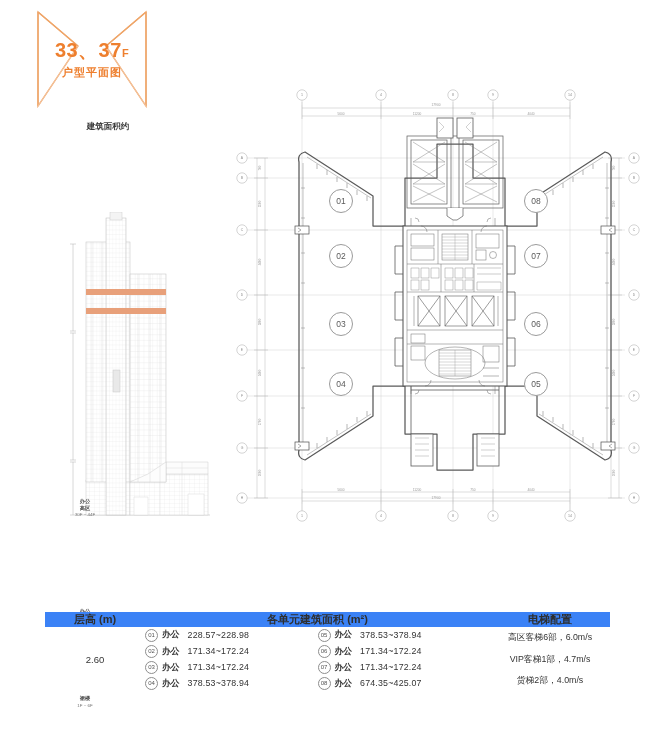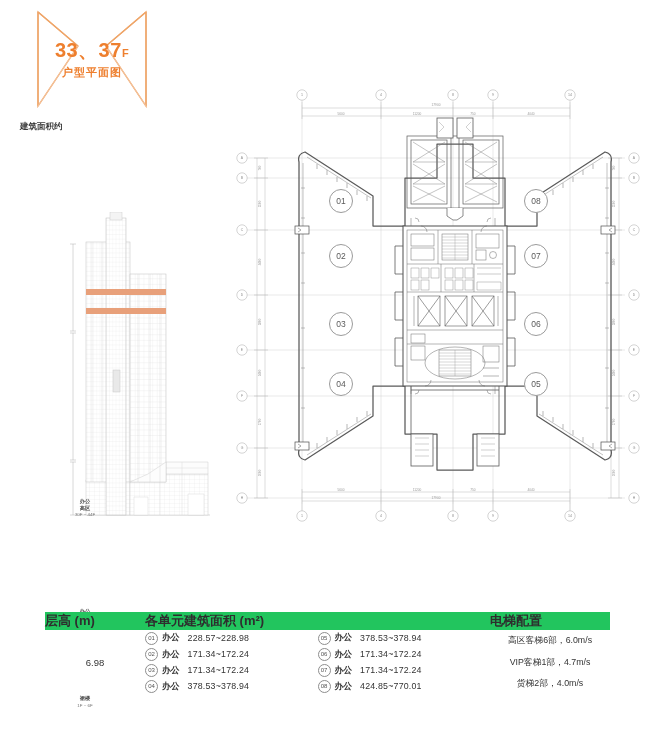--- a/index.html
+++ b/index.html
@@ -25,21 +25,21 @@
     font-size:20px;font-weight:bold;color:#EE7F2E;letter-spacing:.5px;
     white-space:nowrap;
   }
   .badge-floors .suffix{font-size:11px;font-weight:bold;}
   .badge-sub{
     margin-top:7px;font-size:11px;font-weight:bold;color:#EE7F2E;
     letter-spacing:1px;
     font-family:Liberation Serif, serif;
   }
   #area-caption{
-    position:absolute;left:20px;top:120px;width:176px;
+    position:absolute;left:20px;top:120px;width:176px;text-align:center;
     line-height:1.5;
   }
   .area-label{font-size:8.5px;color:#3b3b3b;font-weight:bold;}
   .area-value{font-size:9.5px;color:#1f1f1f;font-weight:bold;}
 
   
   #elevation{
     position:absolute;left:30px;top:212px;width:180px;height:312px;
   }
   #elev-svg{position:absolute;left:0;top:0;}
@@ -70,23 +70,23 @@
     position:absolute;left:45px;top:612px;width:565px;
     border-collapse:collapse;
     font-size:8.6px;color:#333;
   }
   #spec-table td,#spec-table th{
     border:0;padding:0;vertical-align:middle;
   }
   .thead-row th{
     border-top:1.1px solid #cfcfcf;
     border-bottom:1.1px solid #cfcfcf;
-    font-size:13px;font-weight:bold;color:#2e2e2e;
-    padding:8px 0;text-align:left;
-    background:#22c55e;
+    font-size:11px;font-weight:bold;color:#2e2e2e;
+    padding:8px 0;text-align:center;
+    background:#3b82f6;
   }
   .col-sep{border-left:1px solid #d9d9d9;}
   .row-sep{border-top:1px solid #e4e4e4;}
   .unit-cell{
     padding:6px 0 6px 22px;white-space:nowrap;font-size:8.8px;color:#333;
   }
   .unit-num{
     display:inline-block;width:11px;height:11px;line-height:11px;
     border:.8px solid #8e8e8e;border-radius:50%;
     font-size:6px;text-align:center;color:#555;margin-right:4px;
@@ -669,21 +669,21 @@
 <table id="spec-table">
   <thead>
     <tr class="thead-row">
       <th style="width:100px;">层高 (m)</th>
       <th class="col-sep" colspan="2" style="width:345px;">各单元建筑面积 (m²)</th>
       <th class="col-sep" style="width:120px;">电梯配置</th>
     </tr>
   </thead>
   <tbody>
     <tr>
-      <td class="floor-h" rowspan="4">6.98</td>
+      <td class="floor-h" rowspan="4">2.60</td>
       <td class="unit-cell col-sep">
         <span class="unit-num">01</span><span class="unit-type">办公</span><span class="unit-area">228.57~228.98</span>
       </td>
       <td class="unit-cell col-sep">
         <span class="unit-num">05</span><span class="unit-type">办公</span><span class="unit-area">378.53~378.94</span>
       </td>
       <td class="elev-cell col-sep" rowspan="4">
         <div>高区客梯6部，6.0m/s</div>
         <div>VIP客梯1部，4.7m/s</div>
         <div>货梯2部，4.0m/s</div>
@@ -703,17 +703,17 @@
       </td>
       <td class="unit-cell col-sep row-sep">
         <span class="unit-num">07</span><span class="unit-type">办公</span><span class="unit-area">171.34~172.24</span>
       </td>
     </tr>
     <tr>
       <td class="unit-cell col-sep row-sep tbl-bottom">
         <span class="unit-num">04</span><span class="unit-type">办公</span><span class="unit-area">378.53~378.94</span>
       </td>
       <td class="unit-cell col-sep row-sep tbl-bottom">
-        <span class="unit-num">08</span><span class="unit-type">办公</span><span class="unit-area">424.85~770.01</span>
+        <span class="unit-num">08</span><span class="unit-type">办公</span><span class="unit-area">674.35~425.07</span>
       </td>
     </tr>
   </tbody>
 </table>
 
 </body></html>

